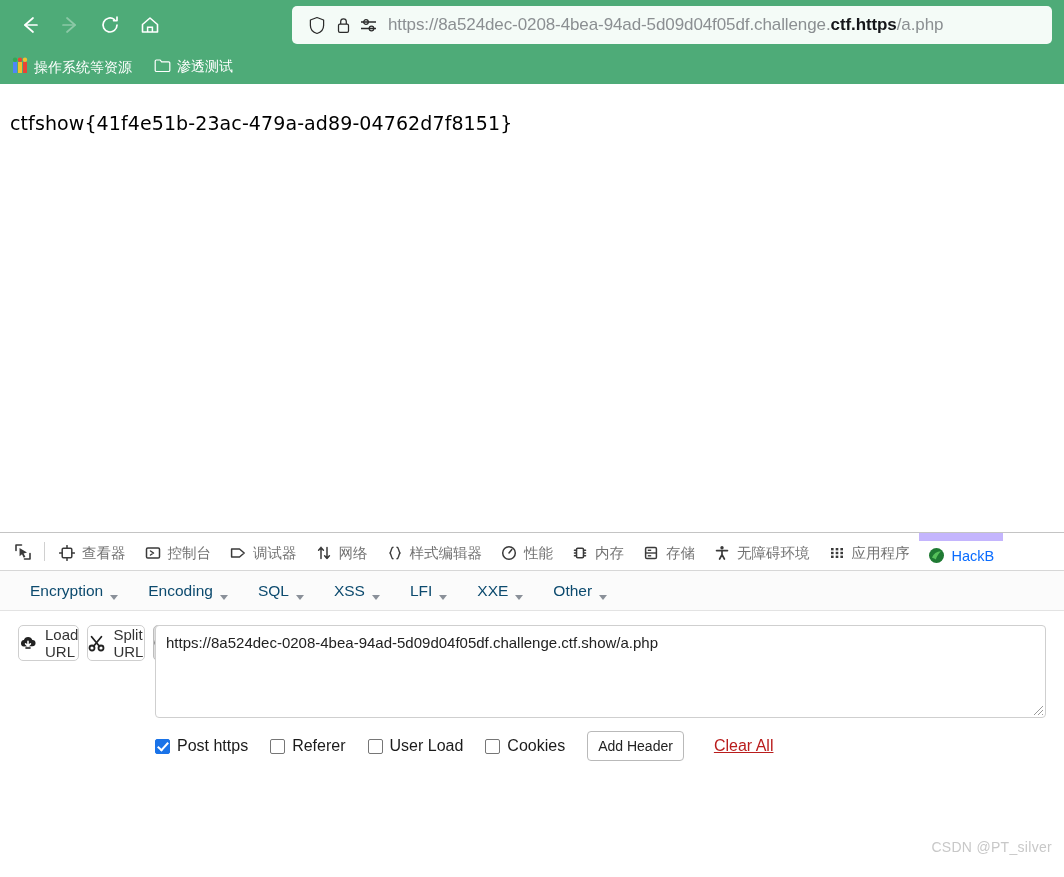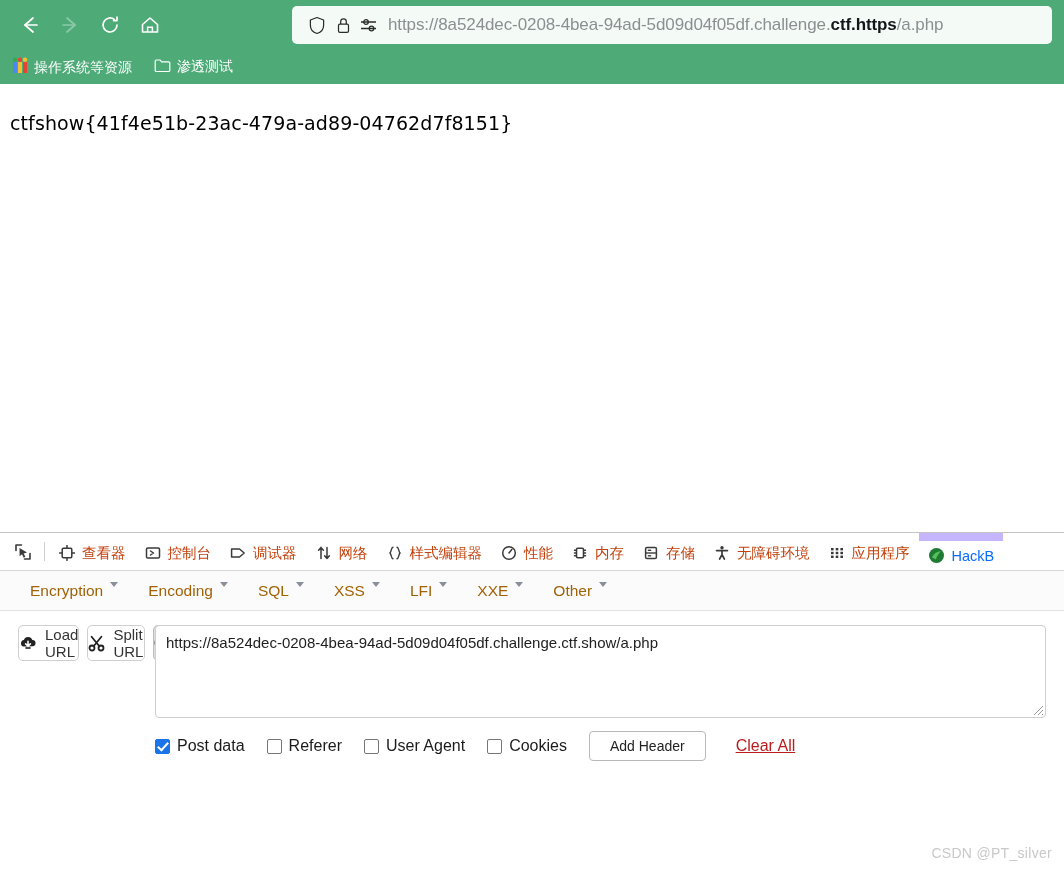--- a/index.html
+++ b/index.html
@@ -113,21 +113,21 @@
   .dt-sep {
     width: 1px;
     background: #d0d0d0;
     margin: 9px 4px;
     flex: 0 0 1px;
   }
   .dt-tab {
     display: flex; align-items: center; gap: 6px;
     padding: 0 9px;
     font-size: 14.5px;
-    color: #c2410c;
+    color: #737373;
     cursor: pointer;
     border-top: 3px solid transparent;
     flex: 0 0 auto;
   }
   .dt-tab .dt-ico {
     display: flex; align-items: center; justify-content: center;
     width: 18px; height: 18px;
   }
   .dt-tab.active {
     border-top: 8px solid #c4b5fd;
@@ -144,25 +144,25 @@
     height: 40px;
     border-bottom: 1px solid #e3e3e3;
     background: #fbfbfb;
     display: flex;
     align-items: center;
     padding-left: 18px;
     gap: 6px;
   }
   .hb-menu-item {
     font-size: 15.5px;
-    color: #a16207;
+    color: #0c4a6e;
     padding: 5px 12px;
     border-radius: 4px;
     cursor: pointer;
-    display: flex; align-items: flex-start; gap: 7px;
+    display: flex; align-items: flex-end; gap: 7px;
   }
   .caret {
     width: 0; height: 0;
     border-left: 4.5px solid transparent;
     border-right: 4.5px solid transparent;
     border-top: 5px solid #8a9099;
   }
 
   #hb-body {
     display: flex;
@@ -246,37 +246,37 @@
     border: solid #ffffff;
     border-width: 0 2px 2px 0;
     transform: rotate(42deg);
   }
   #add-header-btn {
     border: 1px solid #b9b9b9;
     border-radius: 4px;
     background: #ffffff;
     font-size: 14px;
     color: #222222;
-    padding: 6px 20px;
+    padding: 6px 10px;
     cursor: pointer;
     margin-right: 30px;
   }
   #clear-all-link {
     font-size: 16px;
     color: #b91c1c;
     cursor: pointer;
     text-decoration: underline;
   }
 
   #postdata-wrap { margin-top: 14px; }
   #postdata-textarea { height: 60px; }
 
   #watermark {
     position: absolute;
-    right: 12px; bottom: 16px;
+    right: 12px; bottom: 22px;
     font-size: 14px;
     color: #c8c8c8;
     letter-spacing: 0.3px;
     user-select: none;
   }
 </style>
 </head>
 <body>
 
 <div id="browser-chrome">
@@ -570,29 +570,29 @@
         <div id="url-textarea-wrap">
           <textarea id="url-textarea" class="hb-textarea" spellcheck="false" placeholder="" style="">https://8a524dec-0208-4bea-94ad-5d09d04f05df.challenge.ctf.show/a.php</textarea>
           <svg class="resize-grip" viewBox="0 0 13 13">
             <path d="M12 3 L3 12 M12 7 L7 12 M12 11 L11 12" stroke="#9a9a9a" stroke-width="1" fill="none"></path>
           </svg>
         </div>
 
         <div id="hb-options">
           <div class="opt">
             <span class="cbox checked"></span>
-            <span>Post data</span>
+            <span>Post https</span>
           </div>
           <div class="opt">
             <span class="cbox"></span>
             <span>Referer</span>
           </div>
           <div class="opt">
             <span class="cbox"></span>
-            <span>User Agent</span>
+            <span>User Load</span>
           </div>
           <div class="opt">
             <span class="cbox"></span>
             <span>Cookies</span>
           </div>
           <div id="add-header-btn">Add Header</div>
           <div id="clear-all-link">Clear All</div>
         </div>
 
       </div>

